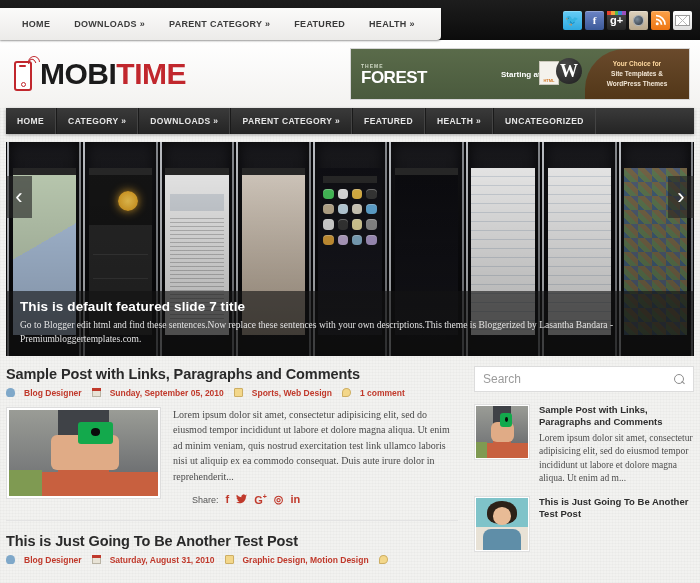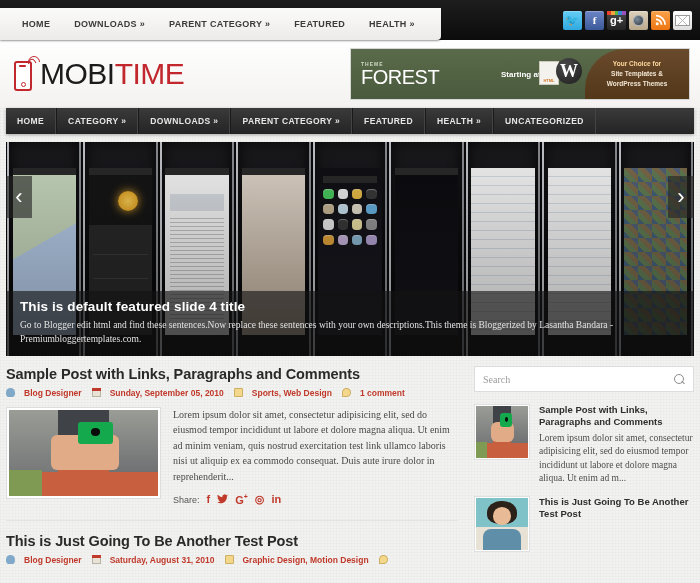--- a/index.html
+++ b/index.html
@@ -93,32 +93,32 @@
   }
   .waves { position:absolute; top:-2px; left:14px; width:14px; height:14px; }
   .waves i {
     position:absolute; border: 1.5px solid #c1272d; border-radius:50%;
     border-bottom-color: transparent; border-left-color: transparent;
     transform: rotate(-45deg);
   }
   .waves i:nth-child(1){ width:4px; height:4px; left:0; top:7px; }
   .waves i:nth-child(2){ width:8px; height:8px; left:0; top:4px; }
   .waves i:nth-child(3){ width:12px; height:12px; left:0; top:1px; }
-  .logo-text { font-size: 30px; font-weight: normal; letter-spacing: -0.5px; line-height: 1; }
+  .logo-text { font-size: 30px; font-weight: bold; letter-spacing: -0.5px; line-height: 1; }
   .logo-text .a { color: #1b1b1b; }
   .logo-text .b { color: #c1272d; }
 
   .adbanner {
     width: 340px; height: 52px; display: flex; overflow: hidden;
     border: 1px solid #d6d6d6; position: relative;
     background: linear-gradient(180deg,#5a6b4a,#4a5a3d);
   }
   .ad-left { flex: 0 0 150px; display:flex; flex-direction:column; justify-content:center; padding-left:10px; color:#fff; }
   .ad-tf1 { font-size: 5px; letter-spacing: 1px; color:#cfd8c4; font-weight:bold; }
-  .ad-tf2 { font-size: 20px; font-weight: normal; letter-spacing: -0.5px; line-height:1; color:#fff; }
+  .ad-tf2 { font-size: 17px; font-weight: bold; letter-spacing: -0.5px; line-height:1; color:#fff; }
   .ad-mid { flex: 1; display:flex; align-items:center; font-size:8px; color:#fff; font-weight:bold; }
   .ad-right {
     flex: 0 0 104px; background: linear-gradient(180deg,#6a4a2c,#523718);
     display:flex; flex-direction:column; align-items:center; justify-content:center;
     text-align:center; color:#f2e6d5; font-size:6.5px; line-height:1.5; font-weight:bold;
     border-top-left-radius: 40px;
   }
   .ad-right .hl { color:#ffd9a0; }
   .ad-wp {
     position:absolute; left:205px; top:9px; width:26px; height:26px; border-radius:50%;
@@ -242,37 +242,37 @@
   }
   .ph-photo .jacket-l { position:absolute; left:0; top:0; width:33%; height:72%; background:linear-gradient(180deg,#9a9c96,#77797a); }
   .ph-photo .jacket-r { position:absolute; right:0; top:0; width:33%; height:72%; background:linear-gradient(180deg,#9a9c96,#6f7173); }
   .ph-photo .shirt { position:absolute; left:33%; right:33%; top:0; height:58%; background:#3f4247; }
   .ph-photo .green { position:absolute; left:46%; top:14%; width:24%; height:26%; background:#13a94c; border-radius:3px; }
   .ph-photo .green::after { content:""; position:absolute; left:38%; top:28%; width:26%; height:34%; background:#0b0b0b; border-radius:50%; }
   .ph-photo .hands { position:absolute; left:28%; right:26%; top:30%; height:40%; background:#e0ab86; border-radius:6px; }
   .ph-photo .grass { position:absolute; left:0; bottom:0; width:22%; height:30%; background:#7f9a52; }
 
   .excerpt { flex:1; font-size: 10px; line-height: 1.55; color:#4a4a4a; font-family:"Liberation Serif", serif; }
-  .share-row { display:flex; align-items:center; justify-content:space-between; margin-top: 9px; }
+  .share-row { display:flex; align-items:center; justify-content:space-between; margin-top: 9px; margin-left: 19px; }
   .share-left { display:flex; align-items:center; gap:7px; font-size: 9px; color:#555; font-family:"Liberation Sans",sans-serif; }
   .sh { color:#c0392b; font-weight:bold; font-size: 11px; line-height:1; }
   .readmore {
     background:#ededed; border:1px solid #e0e0e0; color:#b03a2e;
     font-size: 9px; font-weight:bold; padding: 5px 9px; letter-spacing:0.3px; cursor:pointer;
   }
   .hrule { height:1px; background:#e3e3e3; margin: 4px 0 12px; }
 
   
   .search {
     display:flex; align-items:center; border:1px solid #dcdcdc; background:#fff;
     height: 26px; padding: 0 8px; margin-bottom: 12px;
   }
   .search input {
-    border:none; outline:none; flex:1; font-size: 10px; color:#333;
-    font-family:Liberation Serif, serif; background:transparent;
+    border:none; outline:none; flex:1; font-size: 12px; color:#333;
+    font-family:Liberation Sans, sans-serif; background:transparent;
   }
   .search input::placeholder { color:#9b9b9b; }
   .mag { width:11px; height:11px; position:relative; flex:0 0 11px; }
   .mag::before { content:""; position:absolute; width:8px; height:8px; border:1.3px solid #8d8d8d; border-radius:50%; top:0; left:0; }
   .mag::after { content:""; position:absolute; width:4px; height:1.3px; background:#8d8d8d; transform:rotate(45deg); bottom:1px; right:0; }
 
   .tabs { display:flex; gap: 5px; margin-bottom: 10px; }
   .tab {
     font-size: 9px; font-weight:bold; padding: 6px 10px; cursor:pointer;
     background:#2f2f2f; color:#f0f0f0; white-space:nowrap;
@@ -426,21 +426,21 @@
       <div class="ph gal">
           <div class="screen">
             <div class="bar"></div>
           </div>
         </div>
     </div>
     <div class="slider-shade"></div>
     <div class="arrow left">‹</div>
     <div class="arrow right">›</div>
     <div class="caption">
-      <h2>This is default featured slide 4 title</h2>
+      <h2>This is default featured slide 7 title</h2>
       <p>Go to Blogger edit html and find these sentences.Now replace these sentences with your own descriptions.This theme is Bloggerized by Lasantha Bandara - Premiumbloggertemplates.com.</p>
     </div>
   </div>
 
   <div class="cols">
 
     <div class="main-col">
 
       <div class="post">
         <h3>Sample Post with Links, Paragraphs and Comments</h3>

